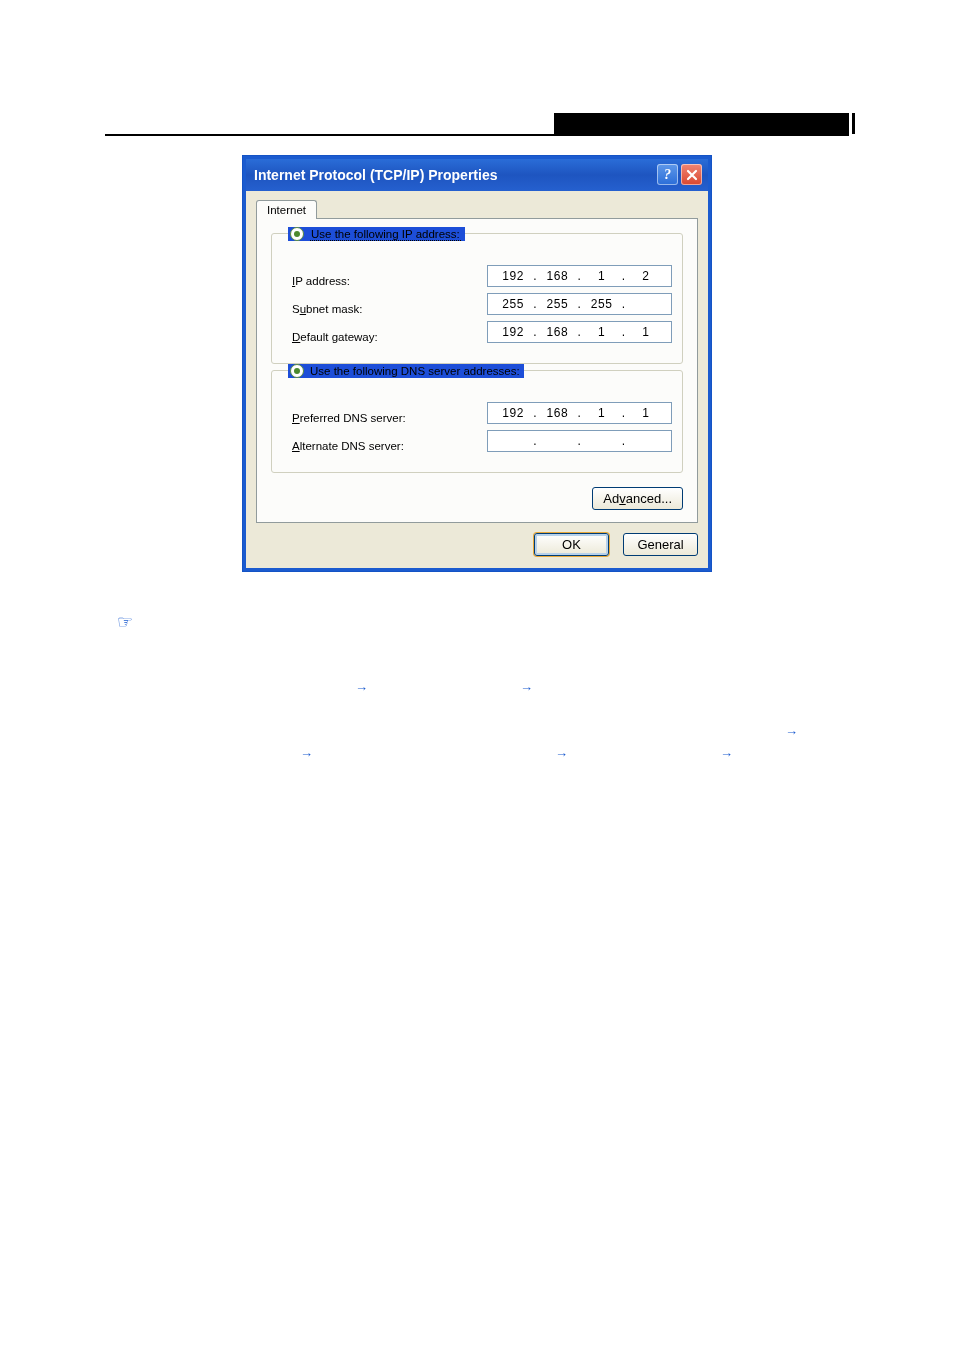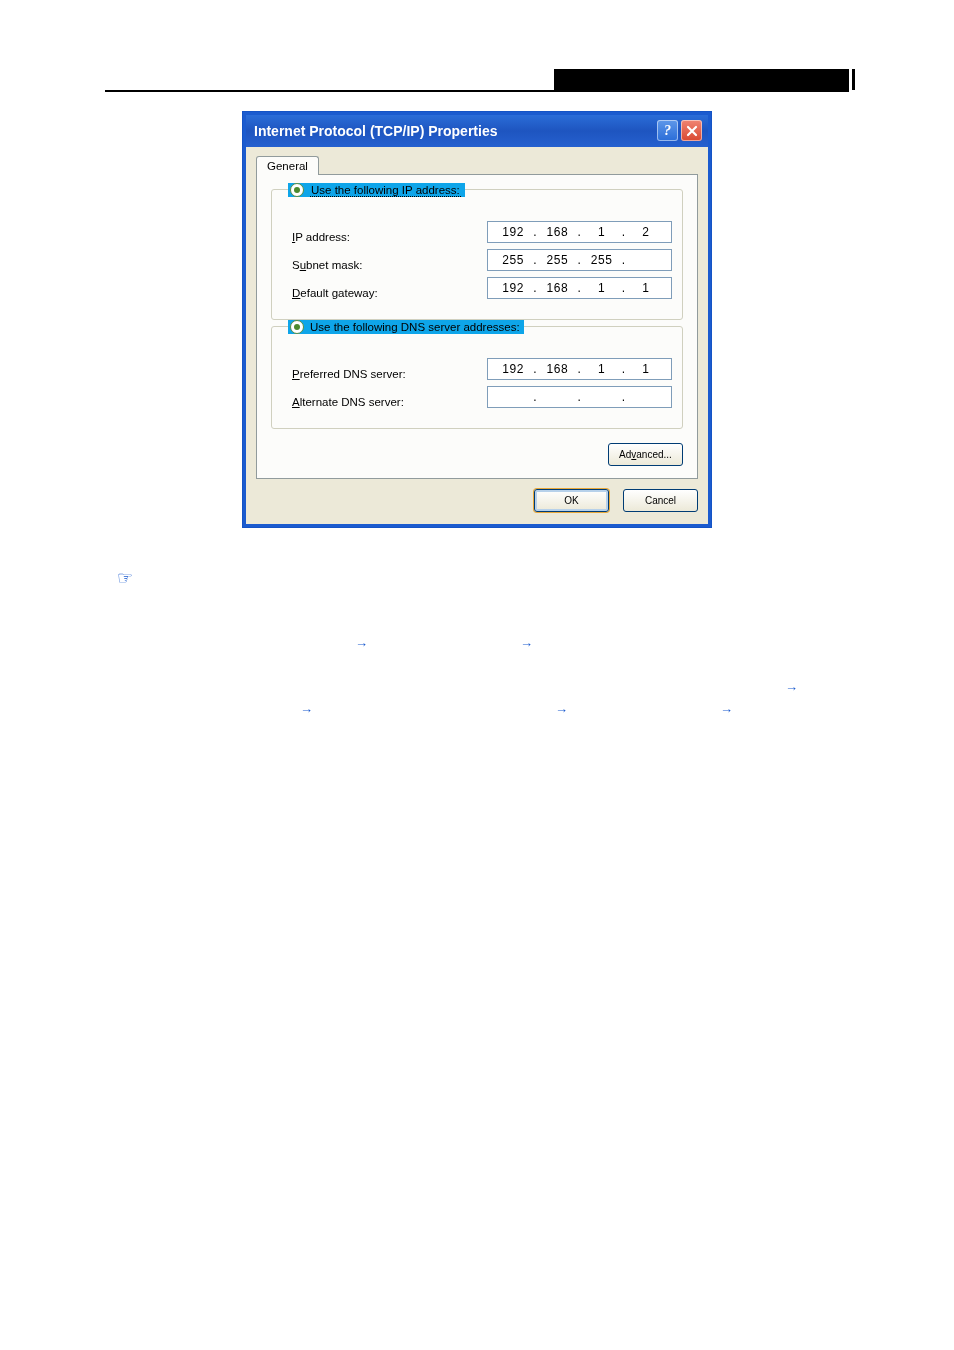--- a/index.html
+++ b/index.html
@@ -7,20 +7,21 @@
     padding: 0;
     font-family: "Trebuchet MS", Tahoma, sans-serif;
     font-size: 13px;
     color: #000;
     background: #fff;
     width: 954px;
   }
   .page {
     padding: 60px 105px 60px 105px;
     position: relative;
+    margin-top: 44px;
   }
   .header-rule {
     border-top: 2px solid #000;
     margin-top: 30px;
     position: relative;
   }
   .header-black {
     position: absolute;
     right: 0;
     top: -23px;
@@ -115,21 +116,21 @@
   .radio-row {
     display: flex;
     align-items: center;
     gap: 6px;
     margin: 3px 0 6px 6px;
   }
   .radio-row.on-border {
     position: relative;
     top: -20px;
     margin-bottom: -12px;
-    background: #0ea5e9;
+    background: #1d4ed8;
     display: inline-flex;
     padding: 0 4px 0 2px;
     margin-left: 6px;
   }
   .radio {
     width: 12px;
     height: 12px;
     border-radius: 50%;
     border: 1px solid #5b8d3f;
     background: #fff;
@@ -182,21 +183,21 @@
     border-bottom: 1px dotted #000;
     padding: 0 1px;
   }
   .btn {
     min-width: 75px;
     height: 23px;
     border: 1px solid #003c74;
     background: linear-gradient(to bottom, #fff, #ece9d8);
     border-radius: 3px;
     font-family: Tahoma, sans-serif;
-    font-size: 10px;
+    font-size: 13px;
     padding: 0 10px;
     cursor: pointer;
   }
   .btn.default {
     box-shadow: 0 0 0 2px #b7d1ea inset, 0 0 0 1px #e8a83a;
     border: 1px solid #003c74;
   }
   .btn-row {
     display: flex;
     justify-content: flex-end;
@@ -233,21 +234,21 @@
         <div class="title-btn help-btn">?</div>
         <div class="title-btn close-btn">
           <svg width="12" height="12" viewBox="0 0 12 12">
               <path d="M2 2 L10 10 M10 2 L2 10" stroke="#fff" stroke-width="2.2" stroke-linecap="round"></path>
             </svg>
         </div>
       </div>
     </div>
 
     <div class="dialog-body">
-      <span class="tab">General</span>
+      <span class="tab">Internet</span>
       <div class="tab-panel">
 
 
 
         <div class="fieldset">
           <div class="radio-row on-border">
             <span class="radio selected"></span>
             <span class="dotfocus">U<span class="ul">s</span>e the following IP address:</span>
           </div>
 
@@ -325,21 +326,21 @@
           </div>
         </div>
 
         <div class="adv-row">
           <button class="btn">Ad<span style="text-decoration:underline">v</span>anced...</button>
         </div>
       </div>
 
       <div class="btn-row">
         <button class="btn default">OK</button>
-        <button class="btn">Cancel</button>
+        <button class="btn">General</button>
       </div>
     </div>
   </div>
 
   <div style="position:relative;height:200px;">
     <span class="hand-icon" style="position:absolute;left:12px;top:10px;">☞</span>
     <span class="arrow" style="position:absolute;left:250px;top:78px;">→</span>
     <span class="arrow" style="position:absolute;left:415px;top:78px;">→</span>
     <span class="arrow" style="position:absolute;left:680px;top:122px;">→</span>
     <span class="arrow" style="position:absolute;left:195px;top:144px;">→</span>

